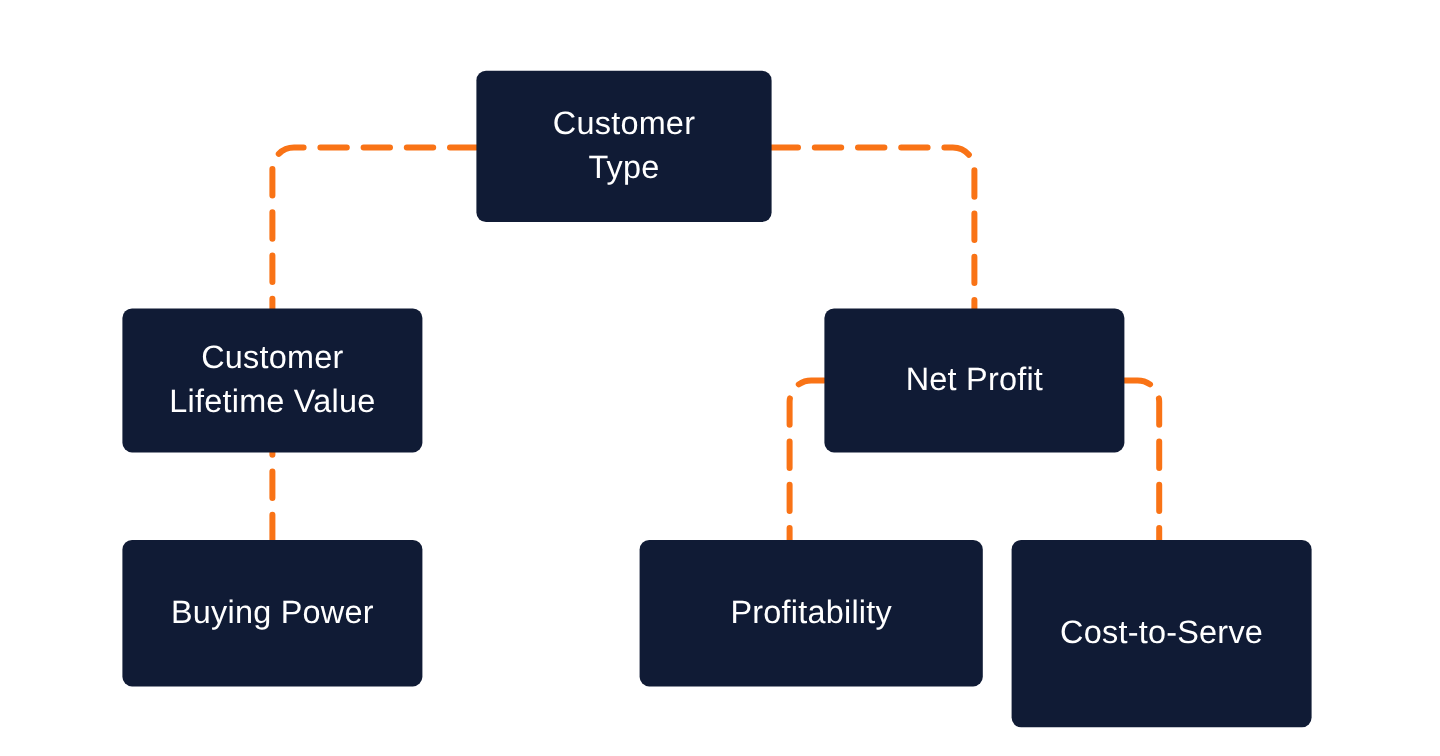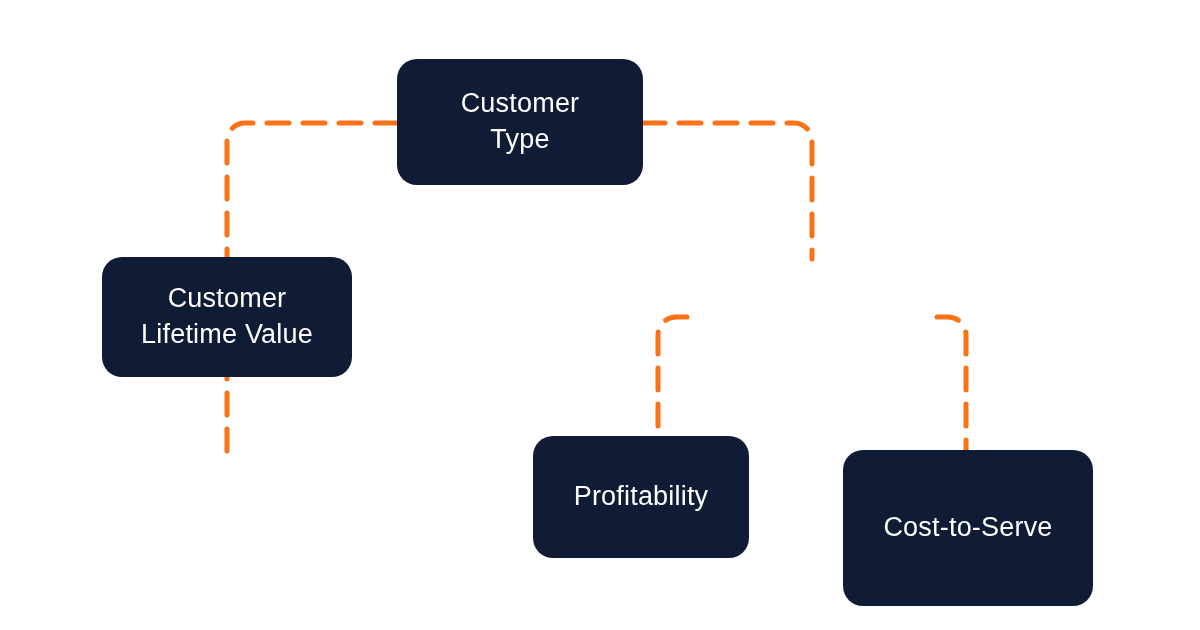--- a/index.html
+++ b/index.html
@@ -29,39 +29,39 @@
     pointer-events: none;
   }
   .node {
     position: absolute;
     z-index: 2;
     box-sizing: border-box;
     display: flex;
     align-items: center;
     justify-content: center;
     text-align: center;
-    border-radius: 20px;
+    border-radius: 8px;
     background: #101b35;
     color: #ffffff;
     padding: 6px 14px;
   }
   .node-label {
     font-size: 27px;
     line-height: 1.32;
     font-weight: 400;
     letter-spacing: 0.2px;
     color: #ffffff;
     white-space: pre-line;
   }
   
   #node-customer-type      { left: 397px;  top: 59px;  width: 246px; height: 126px; }
   #node-customer-lifetime-value { left: 102px;  top: 257px; width: 250px; height: 120px; }
   #node-net-profit         { left: 687px;  top: 257px; width: 250px; height: 120px; }
   #node-buying-power       { left: 102px;  top: 450px; width: 250px; height: 122px; }
-  #node-profitability      { left: 533px;  top: 436px; width: 216px; height: 122px; }
+  #node-profitability      { left: 533px;  top: 450px; width: 286px; height: 122px; }
   #node-cost-to-serve      { left: 843px;  top: 450px; width: 250px; height: 156px; }
 </style>
 </head>
 <body>
 
 <div id="canvas">
 
   <svg id="connector-layer" viewBox="0 0 1200 630" width="1200" height="630" aria-hidden="true">
     <g fill="none" stroke="#f97316" stroke-width="5" stroke-linecap="round" stroke-dasharray="22 14">
 
@@ -78,21 +78,27 @@
   <div class="node" id="node-customer-type">
     <span class="node-label">Customer
 Type</span>
   </div>
 
   <div class="node" id="node-customer-lifetime-value">
     <span class="node-label">Customer
 Lifetime Value</span>
   </div>
 
+  <div class="node" id="node-net-profit">
+    <span class="node-label">Net Profit</span>
+  </div>
 
+  <div class="node" id="node-buying-power">
+    <span class="node-label">Buying Power</span>
+  </div>
 
   <div class="node" id="node-profitability">
     <span class="node-label">Profitability</span>
   </div>
 
   <div class="node" id="node-cost-to-serve">
     <span class="node-label">Cost-to-Serve</span>
   </div>
 
 </div>

